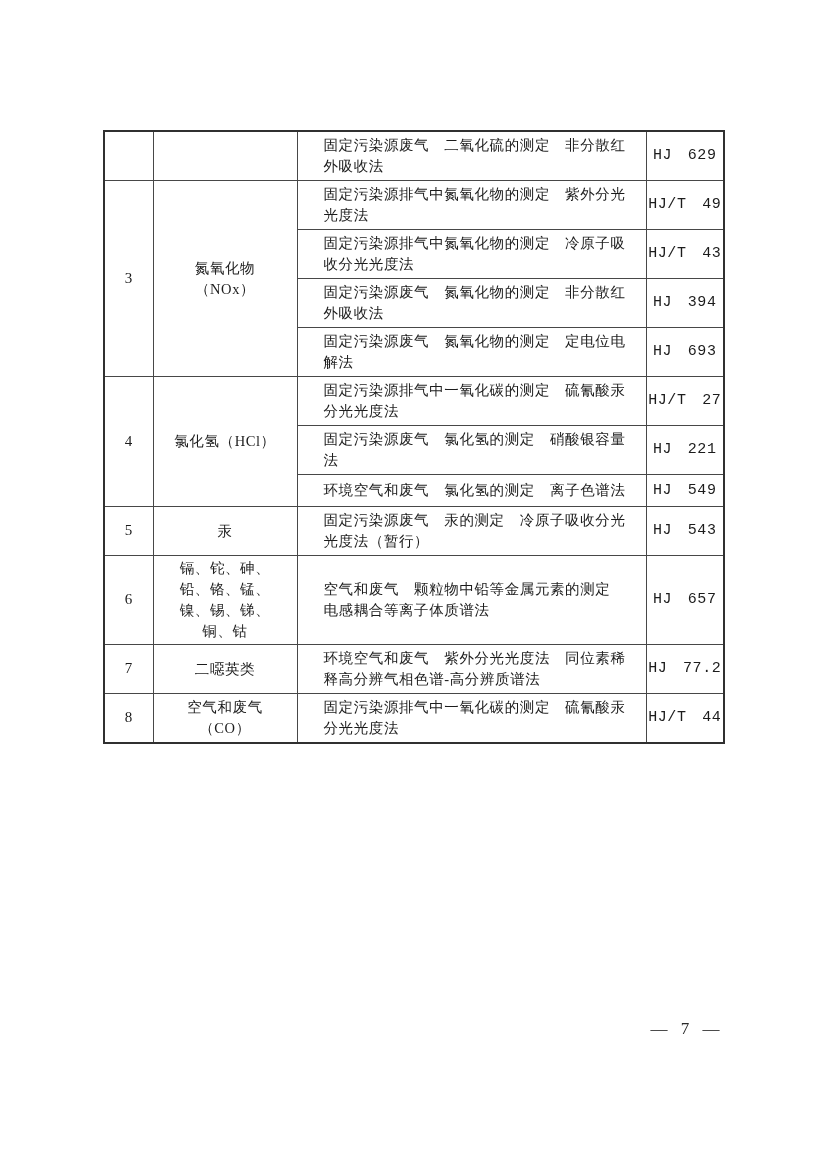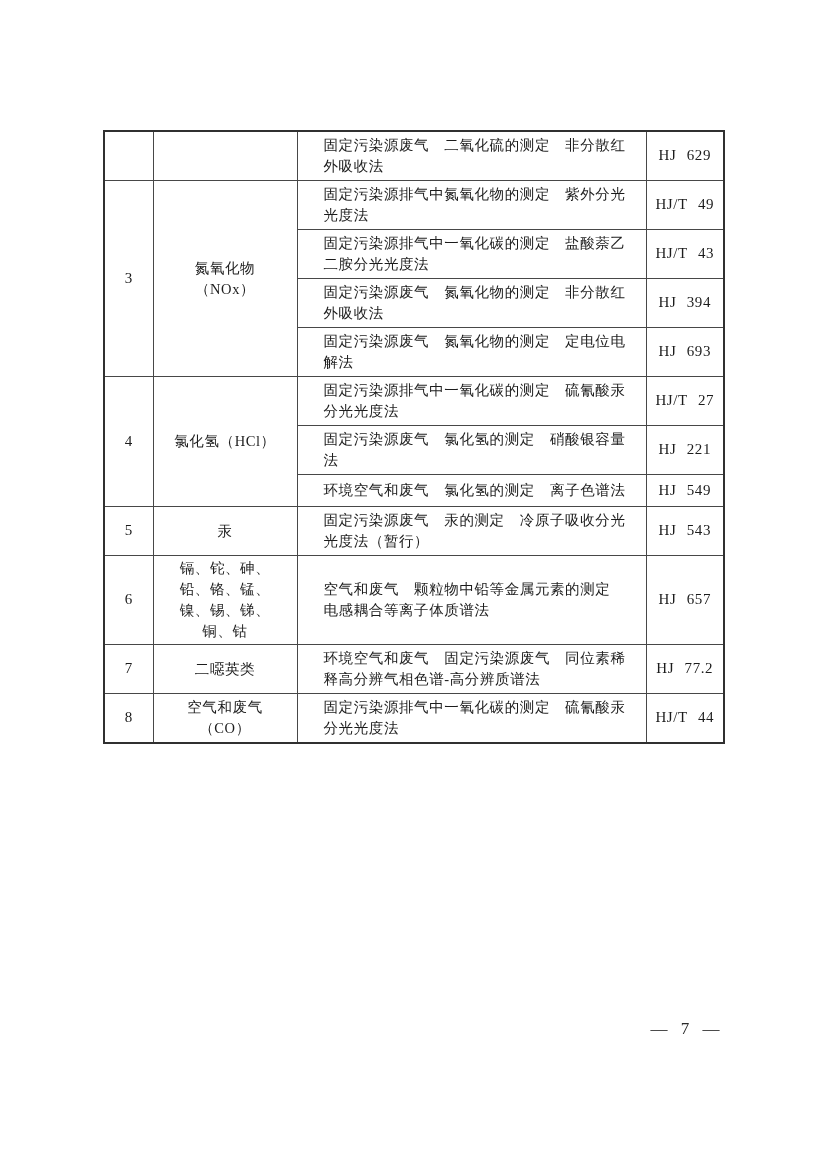--- a/index.html
+++ b/index.html
@@ -42,20 +42,21 @@
   }
   td.c-met {
     text-align: left;
     padding: 3px 6px 3px 26px;
   }
   td.c-code {
     text-align: center;
     white-space: nowrap;
     word-spacing: 6px;
     font-size: 15px;
+    font-family: Liberation Mono, monospace;
   }
   tr.h32 { height: 32px; }
   tr.h33 { height: 33px; }
   tr.h35 { height: 35px; }
   tr.h37 { height: 37px; }
   tr.h40 { height: 40px; }
   tr.h49 { height: 49px; }
   tr.h66 { height: 66px; }
   .footer {
     position: absolute;
@@ -88,21 +89,21 @@
       <td class="c-code">HJ 629</td>
     </tr>
 
     <tr class="h35">
       <td class="c-no" rowspan="4">3</td>
       <td class="c-pol" rowspan="4">氮氧化物（NOx）</td>
       <td class="c-met">固定污染源排气中氮氧化物的测定　紫外分光光度法</td>
       <td class="c-code">HJ/T 49</td>
     </tr>
     <tr class="h49">
-      <td class="c-met">固定污染源排气中一氧化碳的测定　盐酸萘乙二胺分光光度法</td>
+      <td class="c-met">固定污染源排气中氮氧化物的测定　冷原子吸收分光光度法</td>
       <td class="c-code">HJ/T 43</td>
     </tr>
     <tr class="h33">
       <td class="c-met">固定污染源废气　氮氧化物的测定　非分散红外吸收法</td>
       <td class="c-code">HJ 394</td>
     </tr>
     <tr class="h33">
       <td class="c-met">固定污染源废气　氮氧化物的测定　定电位电解法</td>
       <td class="c-code">HJ 693</td>
     </tr>
@@ -132,21 +133,21 @@
     <tr class="h66">
       <td class="c-no">6</td>
       <td class="c-pol">镉、铊、砷、铅、铬、锰、镍、锡、锑、铜、钴</td>
       <td class="c-met">空气和废气　颗粒物中铅等金属元素的测定　电感耦合等离子体质谱法</td>
       <td class="c-code">HJ 657</td>
     </tr>
 
     <tr class="h49">
       <td class="c-no">7</td>
       <td class="c-pol">二噁英类</td>
-      <td class="c-met">环境空气和废气　固定污染源废气　同位素稀释高分辨气相色谱-高分辨质谱法</td>
+      <td class="c-met">环境空气和废气　紫外分光光度法　同位素稀释高分辨气相色谱-高分辨质谱法</td>
       <td class="c-code">HJ 77.2</td>
     </tr>
 
     <tr class="h35">
       <td class="c-no">8</td>
       <td class="c-pol">空气和废气（CO）</td>
       <td class="c-met">固定污染源排气中一氧化碳的测定　硫氰酸汞分光光度法</td>
       <td class="c-code">HJ/T 44</td>
     </tr>
   </tbody>

